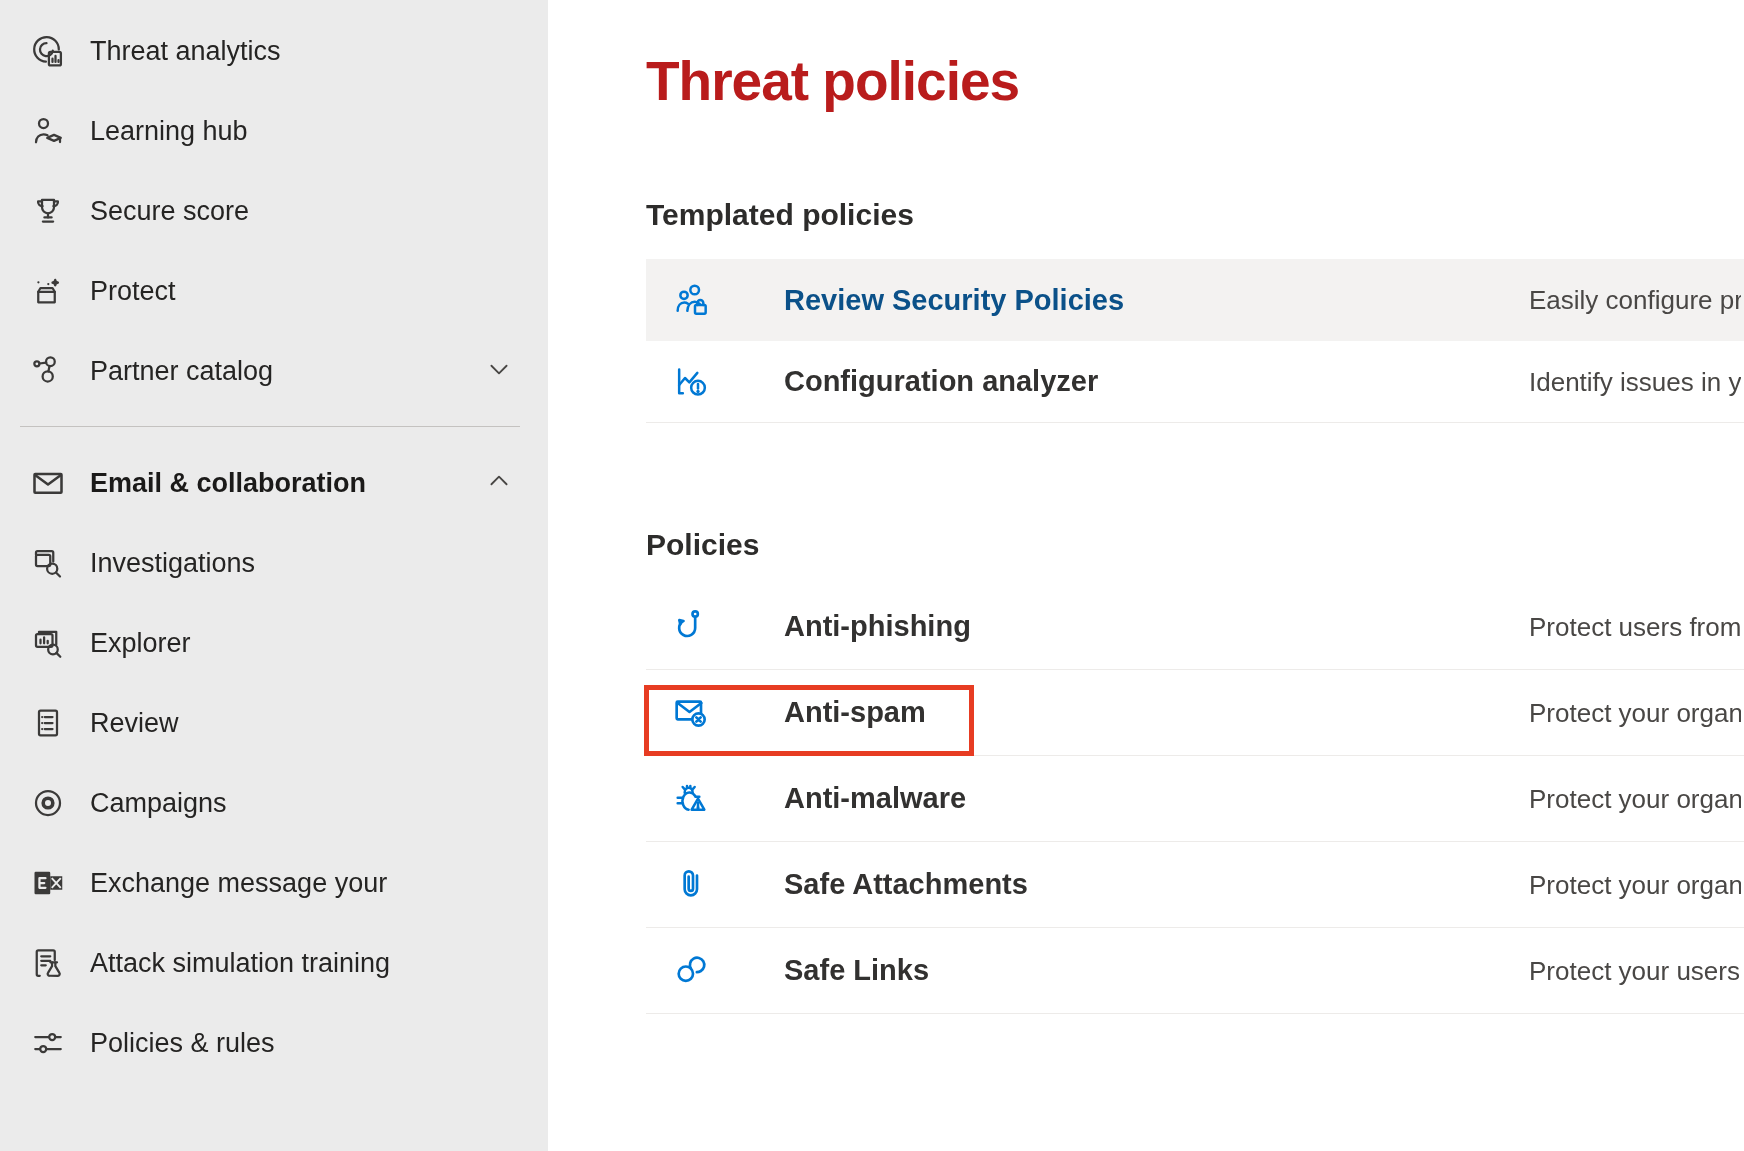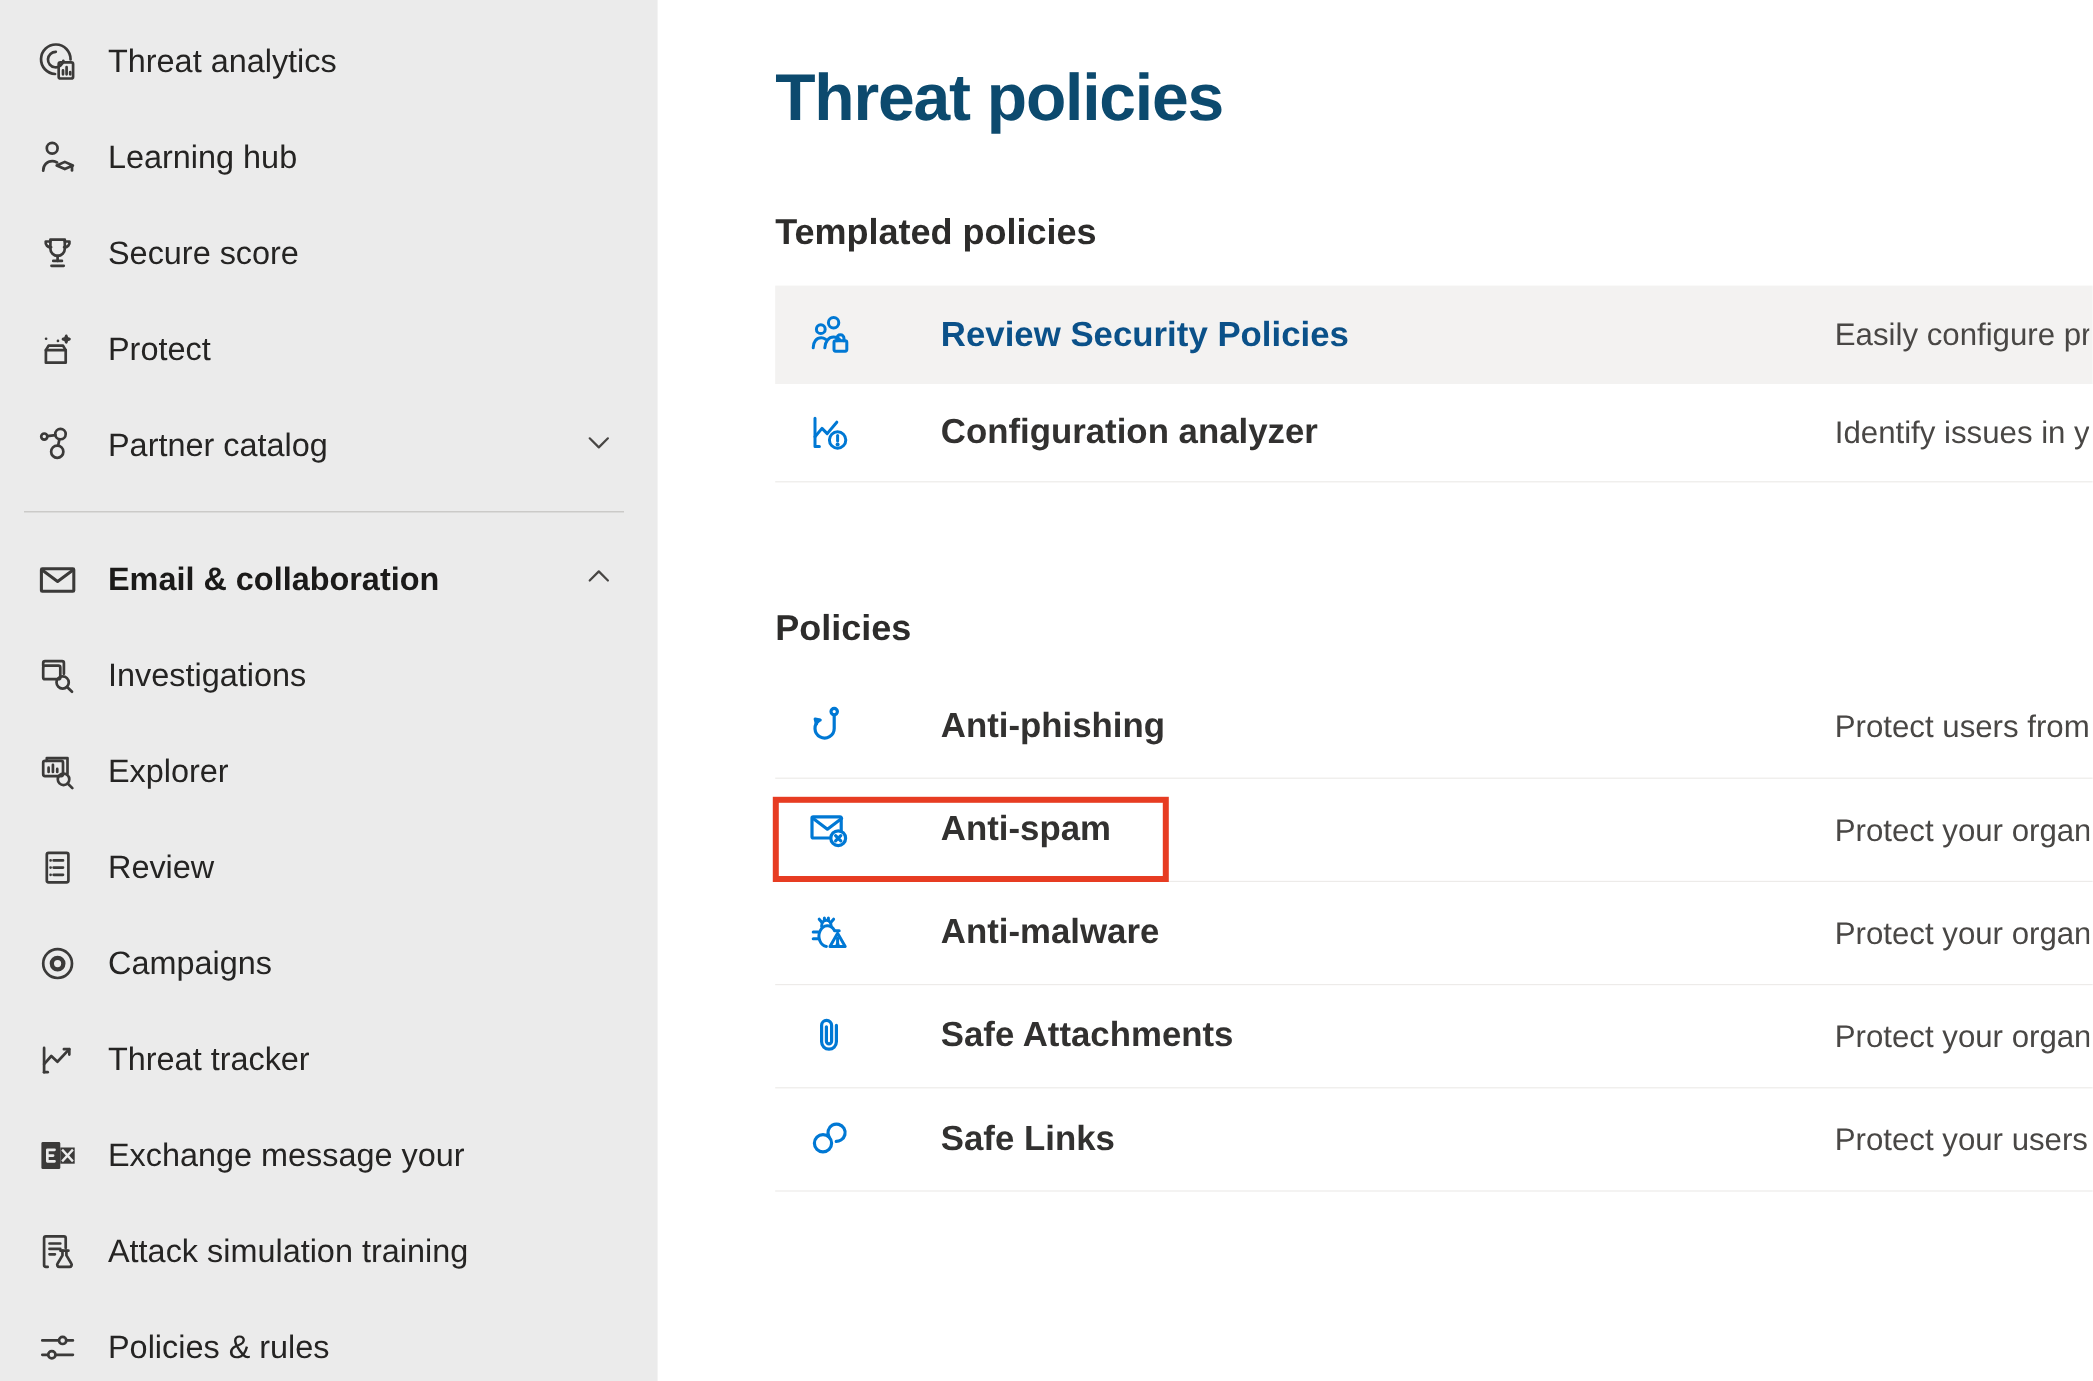--- a/index.html
+++ b/index.html
@@ -16,28 +16,28 @@
   .side-item{height:80px;display:flex;align-items:center;padding-left:30px;position:relative;cursor:pointer;}
   .side-item .sicon{width:36px;height:36px;display:flex;align-items:center;justify-content:center;color:var(--sideink);flex:none;}
   .side-item .sicon svg{width:36px;height:36px;}
   .slabel{margin-left:24px;font-size:27px;color:#252423;white-space:nowrap;}
   .side-item.bold .slabel{font-weight:700;color:#1b1a19;}
   .side-chevron{position:absolute;left:486px;top:50%;transform:translateY(-50%);color:#484644;}
   .side-divider{height:1px;background:#c4c2c0;margin:15px 28px 16px 20px;}
 
   
   .main{flex:1;height:100%;padding-left:98px;position:relative;}
-  .page-title{font-size:55px;font-weight:700;letter-spacing:-1px;color:#0c4a6e;margin-top:50px;line-height:62px;}
+  .page-title{font-size:55px;font-weight:700;letter-spacing:-1px;color:#b91c1c;margin-top:50px;line-height:62px;}
 
   .banner{margin-top:49px;height:63px;background:var(--hoverbg);display:flex;align-items:center;padding-left:36px;font-size:26px;color:var(--ink);}
   .info-icon{width:31px;height:31px;flex:none;color:#3f3e3d;margin-right:14px;display:flex;}
   .banner-link{color:var(--bannerlink);margin-left:8px;text-decoration:none;cursor:pointer;white-space:nowrap;}
 
   .section-heading{font-size:30px;font-weight:700;color:#2d2c2b;line-height:36px;}
-  .heading-templated{margin-top:64px;}
+  .heading-templated{margin-top:85px;}
   .heading-policies{margin-top:104px;}
   .policy-list{margin-top:26px;}
   .policy-list.second{margin-top:21px;}
 
   .prow{position:relative;display:flex;align-items:center;height:82px;padding-left:24px;cursor:pointer;overflow:visible;}
   .policy-list.second .prow{height:86px;border-bottom:1px solid var(--divider);}
   .prow.graybg{background:var(--hoverbg);}
   .prow.divided{border-bottom:1px solid var(--divider);}
   .picon{width:44px;height:44px;flex:none;display:flex;align-items:center;justify-content:center;color:var(--accent);}
   .picon svg{width:40px;height:40px;}
@@ -175,31 +175,20 @@
   <div class="side-item">
     <span class="sicon">
       <svg viewBox="0 0 24 24" fill="none" stroke="currentColor" stroke-width="1.5">
         <circle cx="12" cy="12" r="8"></circle>
           <circle cx="12" cy="12" r="3.2" stroke-width="2.4"></circle>
       </svg>
     </span>
     <span class="slabel">Campaigns</span>
   </div>
 
-  <div class="side-item">
-    <span class="sicon">
-      <svg viewBox="0 0 24 24" fill="none" stroke="currentColor" stroke-width="1.5" stroke-linecap="round" stroke-linejoin="round">
-        <path d="M4.5 5.5V19"></path>
-          <path d="M4.5 19h2"></path>
-        <path d="M4.5 14.5l4-4.5 3.4 3.2 6.6-7"></path>
-          <path d="M18.5 6.2v3M18.5 6.2h-3"></path>
-      </svg>
-    </span>
-    <span class="slabel">Threat tracker</span>
-  </div>
 
   <div class="side-item">
     <span class="sicon">
       <svg viewBox="0 0 24 24" fill="none">
         <rect x="3" y="4.5" width="10.5" height="15" rx="0.8" fill="#3b3a39"></rect>
         <path d="M6.3 8.8h4M6.3 12h3.2M6.3 15.2h4M6.3 8.8v6.4" stroke="#ebebeb" stroke-width="1.5" stroke-linecap="round"></path>
         <rect x="13.5" y="7.5" width="8" height="9" fill="#3b3a39"></rect>
         <path d="M14.5 8.7l6 6.5M20.5 8.7l-6 6.5" stroke="#ebebeb" stroke-width="1.3"></path>
       </svg>
     </span>

